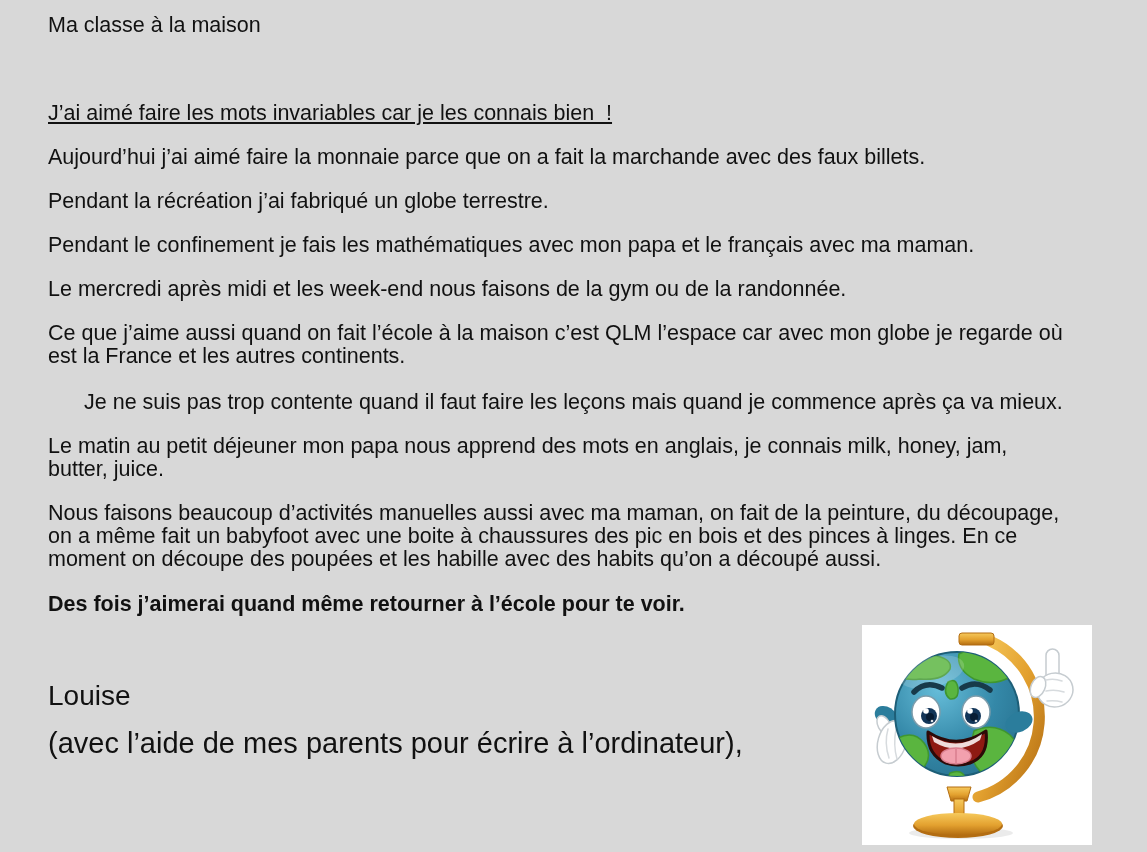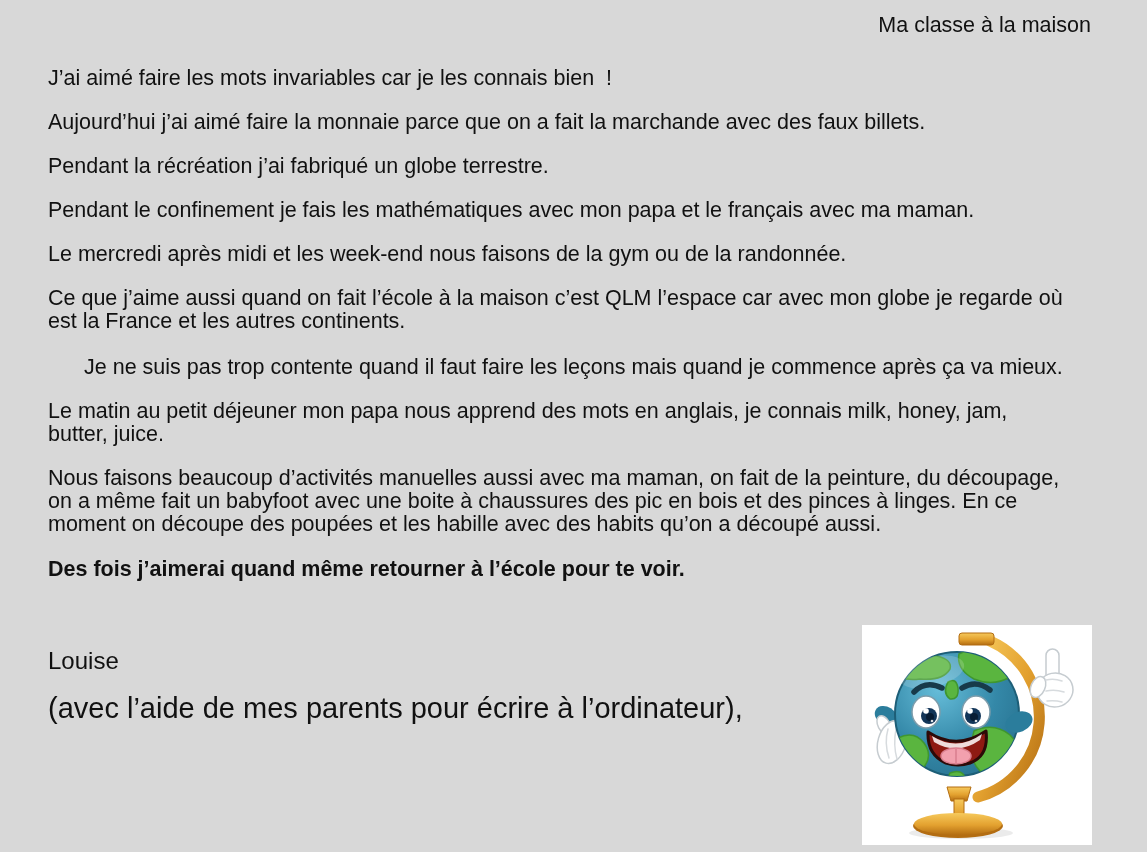--- a/index.html
+++ b/index.html
@@ -15,37 +15,38 @@
     overflow: hidden;
     position: relative;
   }
   .doc {
     padding: 14px 26px 0 48px;
   }
   .doc-title {
     font-size: 21.5px;
     line-height: 23px;
     font-weight: normal;
-    text-align: right;
+    text-align: left;
     margin: 0 30px 0 0;
     white-space: pre-wrap;
   }
   .doc p.body-par {
     font-size: 21.5px;
     line-height: 23px;
     margin: 21px 0 0 0;
     white-space: pre-wrap;
   }
   .doc p.body-par.first {
-    margin-top: 30px;
+    margin-top: 65px;
+    text-decoration: underline;
   }
   .doc p.body-par.p8 { margin-top: 23px; margin-left: 36px; }
   .doc p.body-par.p11 { margin-top: 22px; font-weight: bold; }
   .signature {
-    font-size: 24px;
+    font-size: 28px;
     line-height: 28px;
     margin: 66px 0 0 0;
     white-space: pre-wrap;
   }
   .closing-note {
     font-size: 29px;
     line-height: 23px;
     margin: 22px 0 0 0;
     white-space: pre-wrap;
   }

